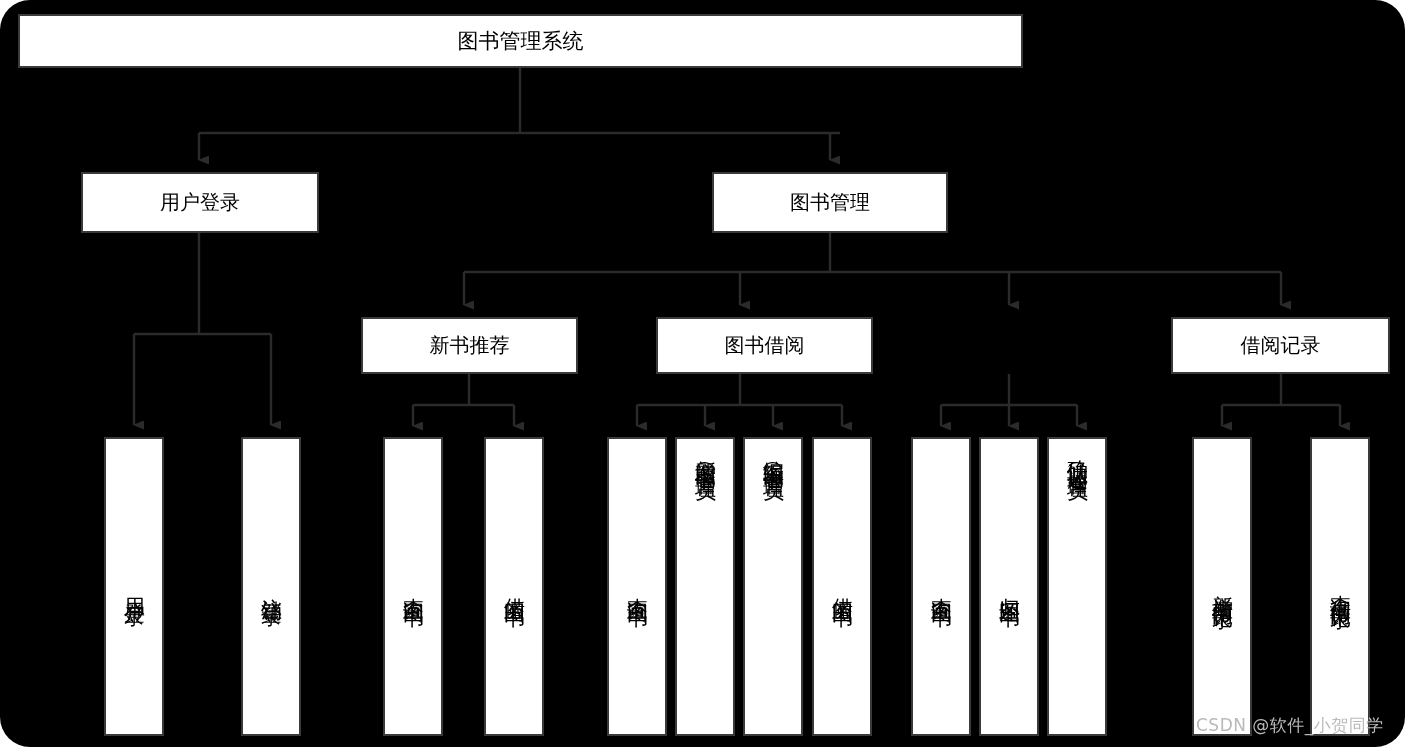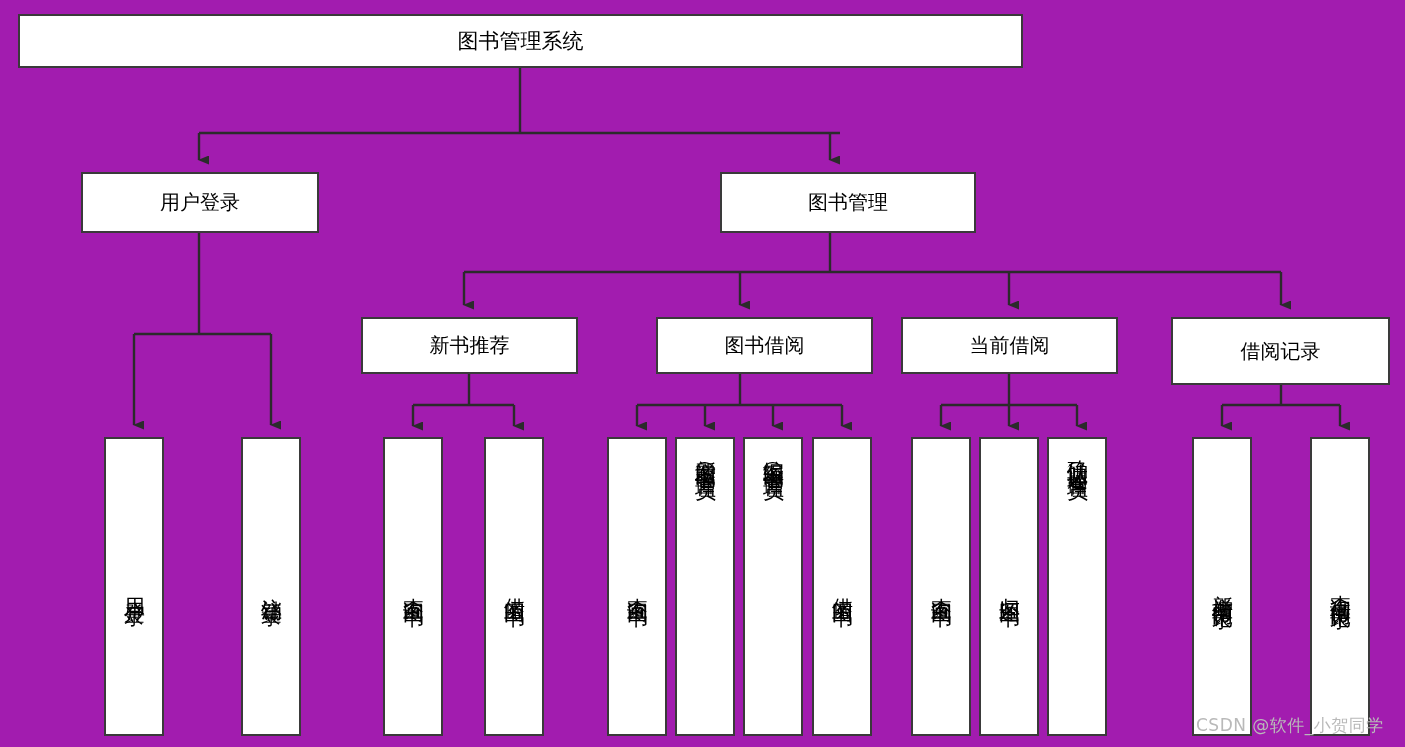--- a/index.html
+++ b/index.html
@@ -5,22 +5,23 @@
 <style>
   html,body{margin:0;padding:0;background:#ffffff;}
   body{
     font-family:"DejaVu Sans","Liberation Sans",sans-serif;
     color:#000;
   }
   #canvas{
     position:relative;
     width:1405px;
     height:747px;
-    background:#a21caf;
+    background:#000000;
     overflow:hidden;
+    border-radius:30px;
   }
   
   #wires{
     position:absolute;
     left:0; top:0;
     width:1405px; height:747px;
     pointer-events:none;
   }
   
   .node{
@@ -126,34 +127,31 @@
     </g>
   </svg>
 
   <div class="node root" style="left:18px;  top:14px;  width:1005px; height:54px;">
     <span>图书管理系统</span>
   </div>
 
   <div class="node l1" style="left:81px;  top:172px; width:238px; height:61px;">
     <span>用户登录</span>
   </div>
-  <div class="node l1" style="left:712px; top:172px; width:256px; height:61px;margin-left:8px;">
+  <div class="node l1" style="left:712px; top:172px; width:236px; height:61px;">
     <span>图书管理</span>
   </div>
 
   <div class="node l2" style="left:361px;  top:317px; width:217px; height:57px;">
     <span>新书推荐</span>
   </div>
   <div class="node l2" style="left:656px;  top:317px; width:217px; height:57px;">
     <span>图书借阅</span>
   </div>
-  <div class="node l2" style="left:901px;  top:317px; width:217px; height:57px;">
-    <span>当前借阅</span>
-  </div>
-  <div class="node l2" style="left:1171px; top:317px; width:219px; height:68px;">
+  <div class="node l2" style="left:1171px; top:317px; width:219px; height:57px;">
     <span>借阅记录</span>
   </div>
 
   <div class="node leaf mid" style="left:104px; top:437px; width:60px; height:299px;">
     <span class="vtext">用户登录</span>
   </div>
   <div class="node leaf mid" style="left:241px; top:437px; width:60px; height:299px;">
     <span class="vtext">注销登录</span>
   </div>
 

